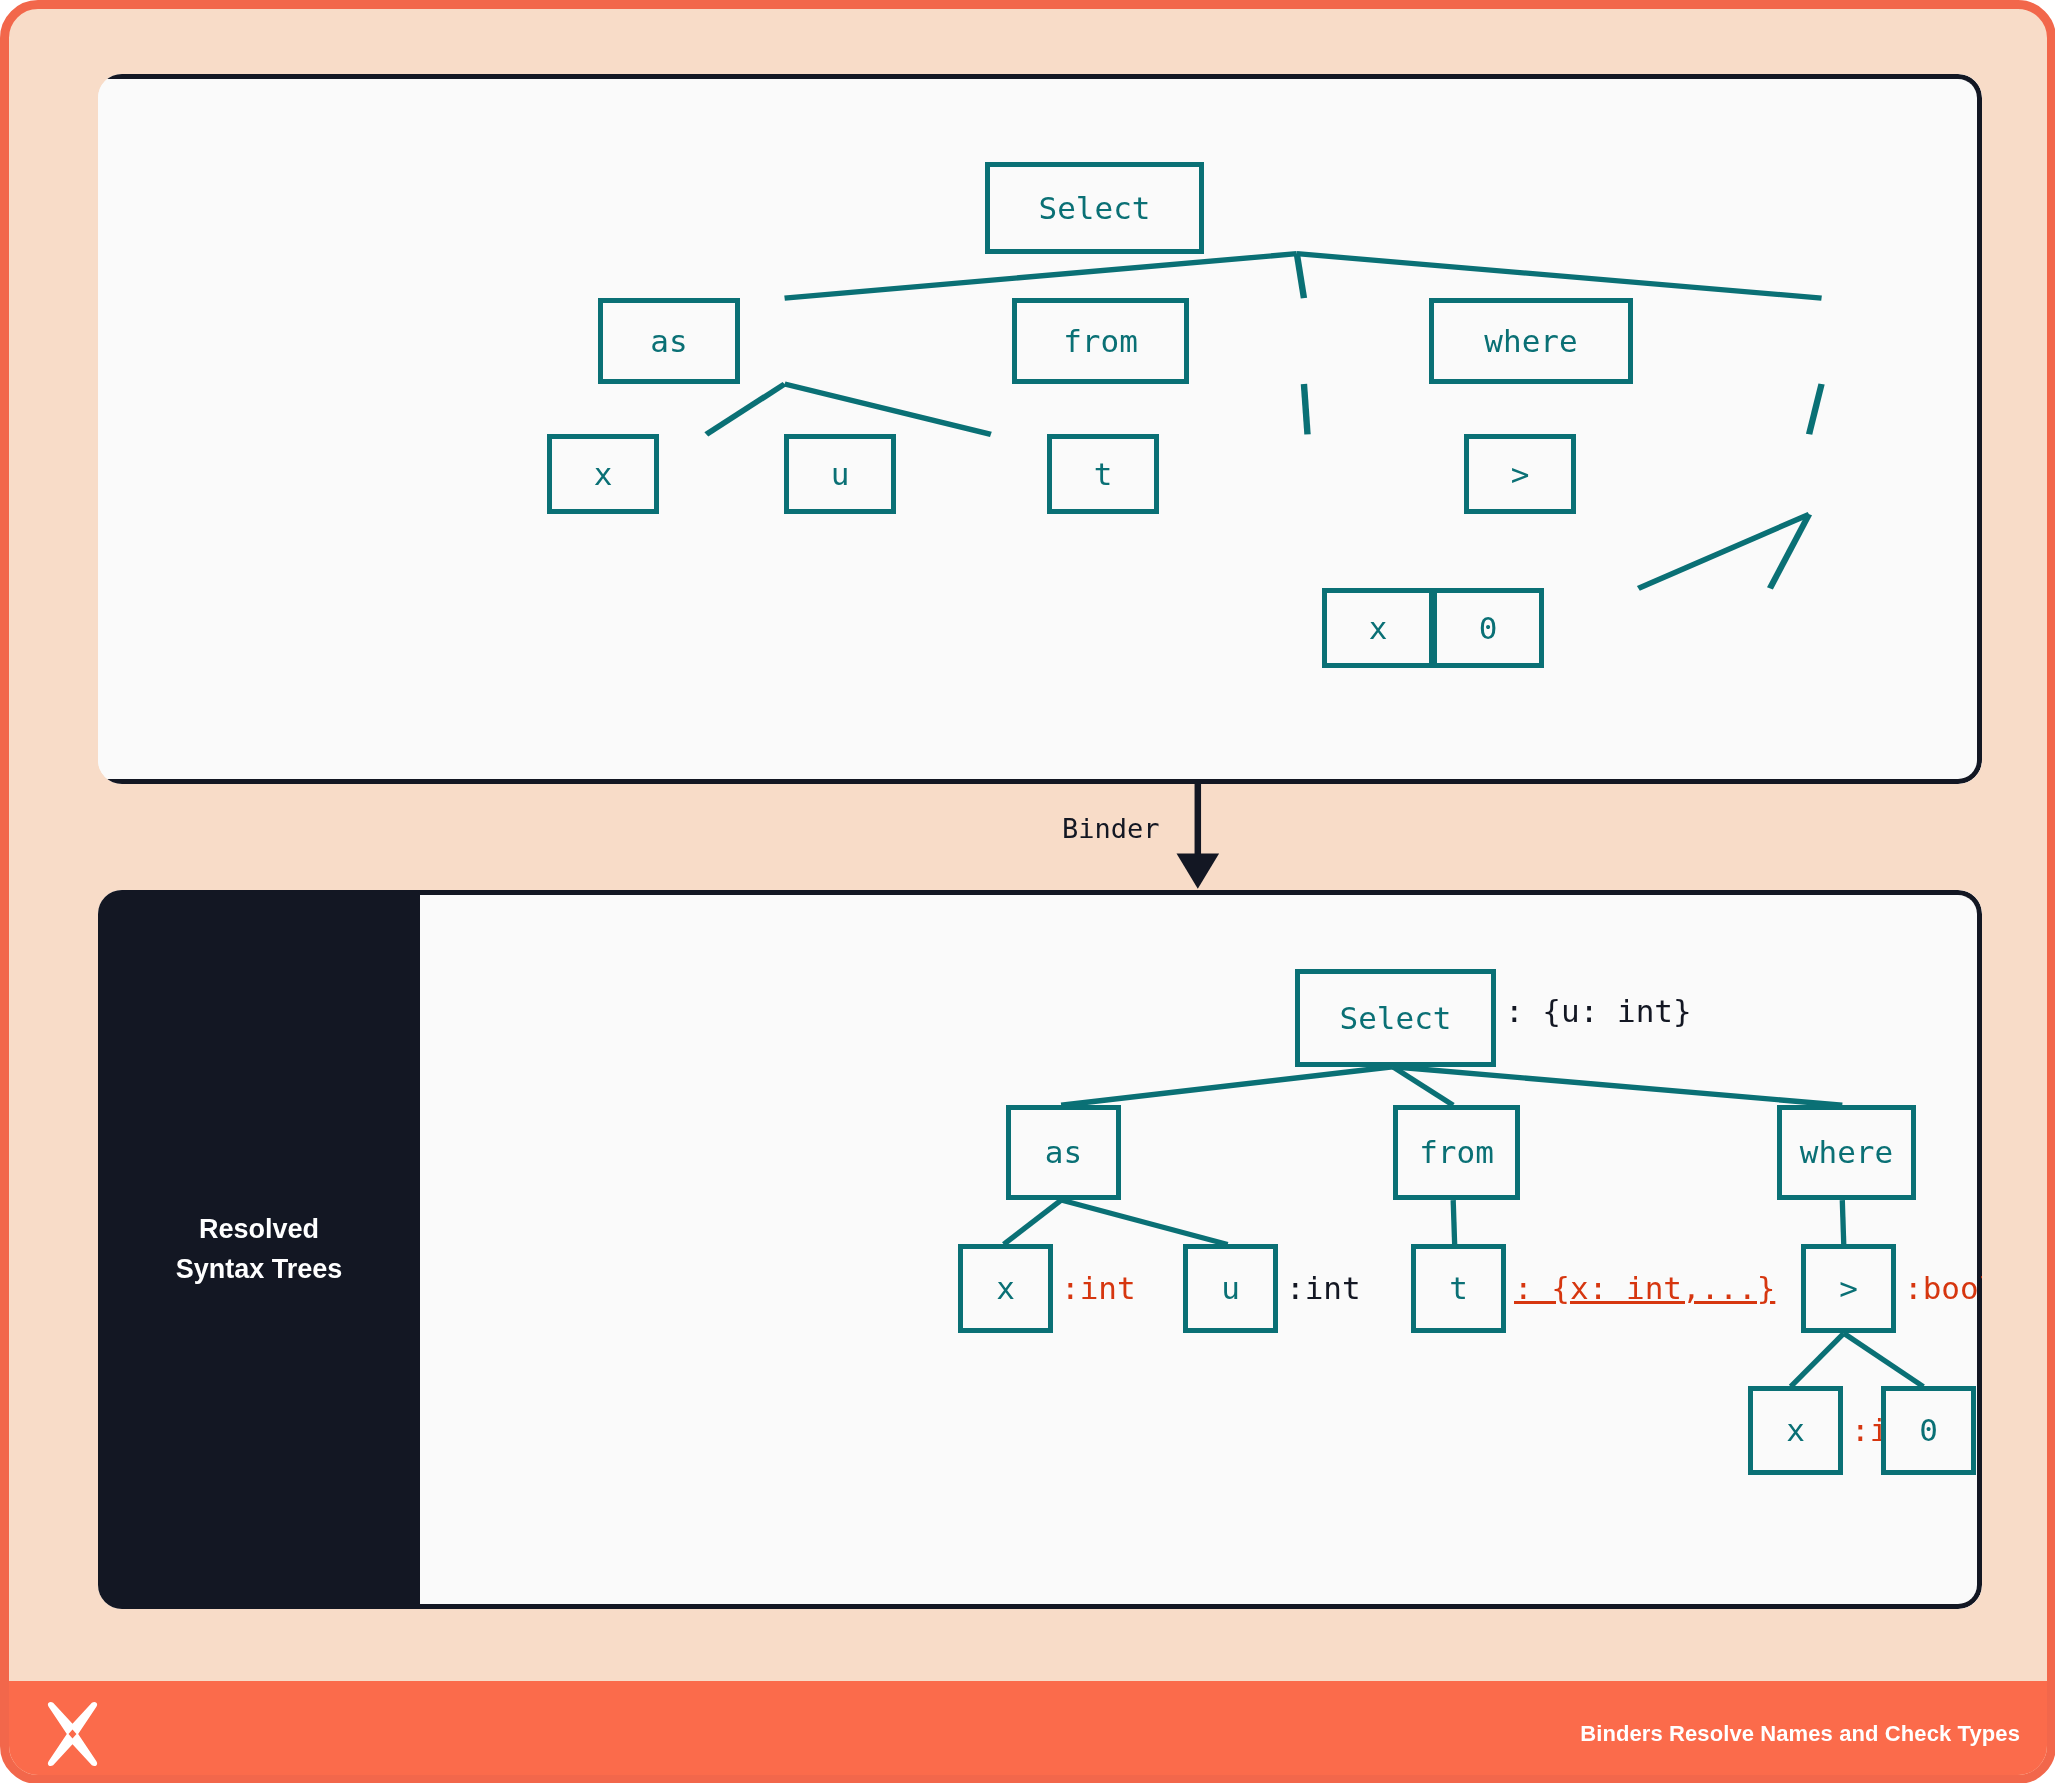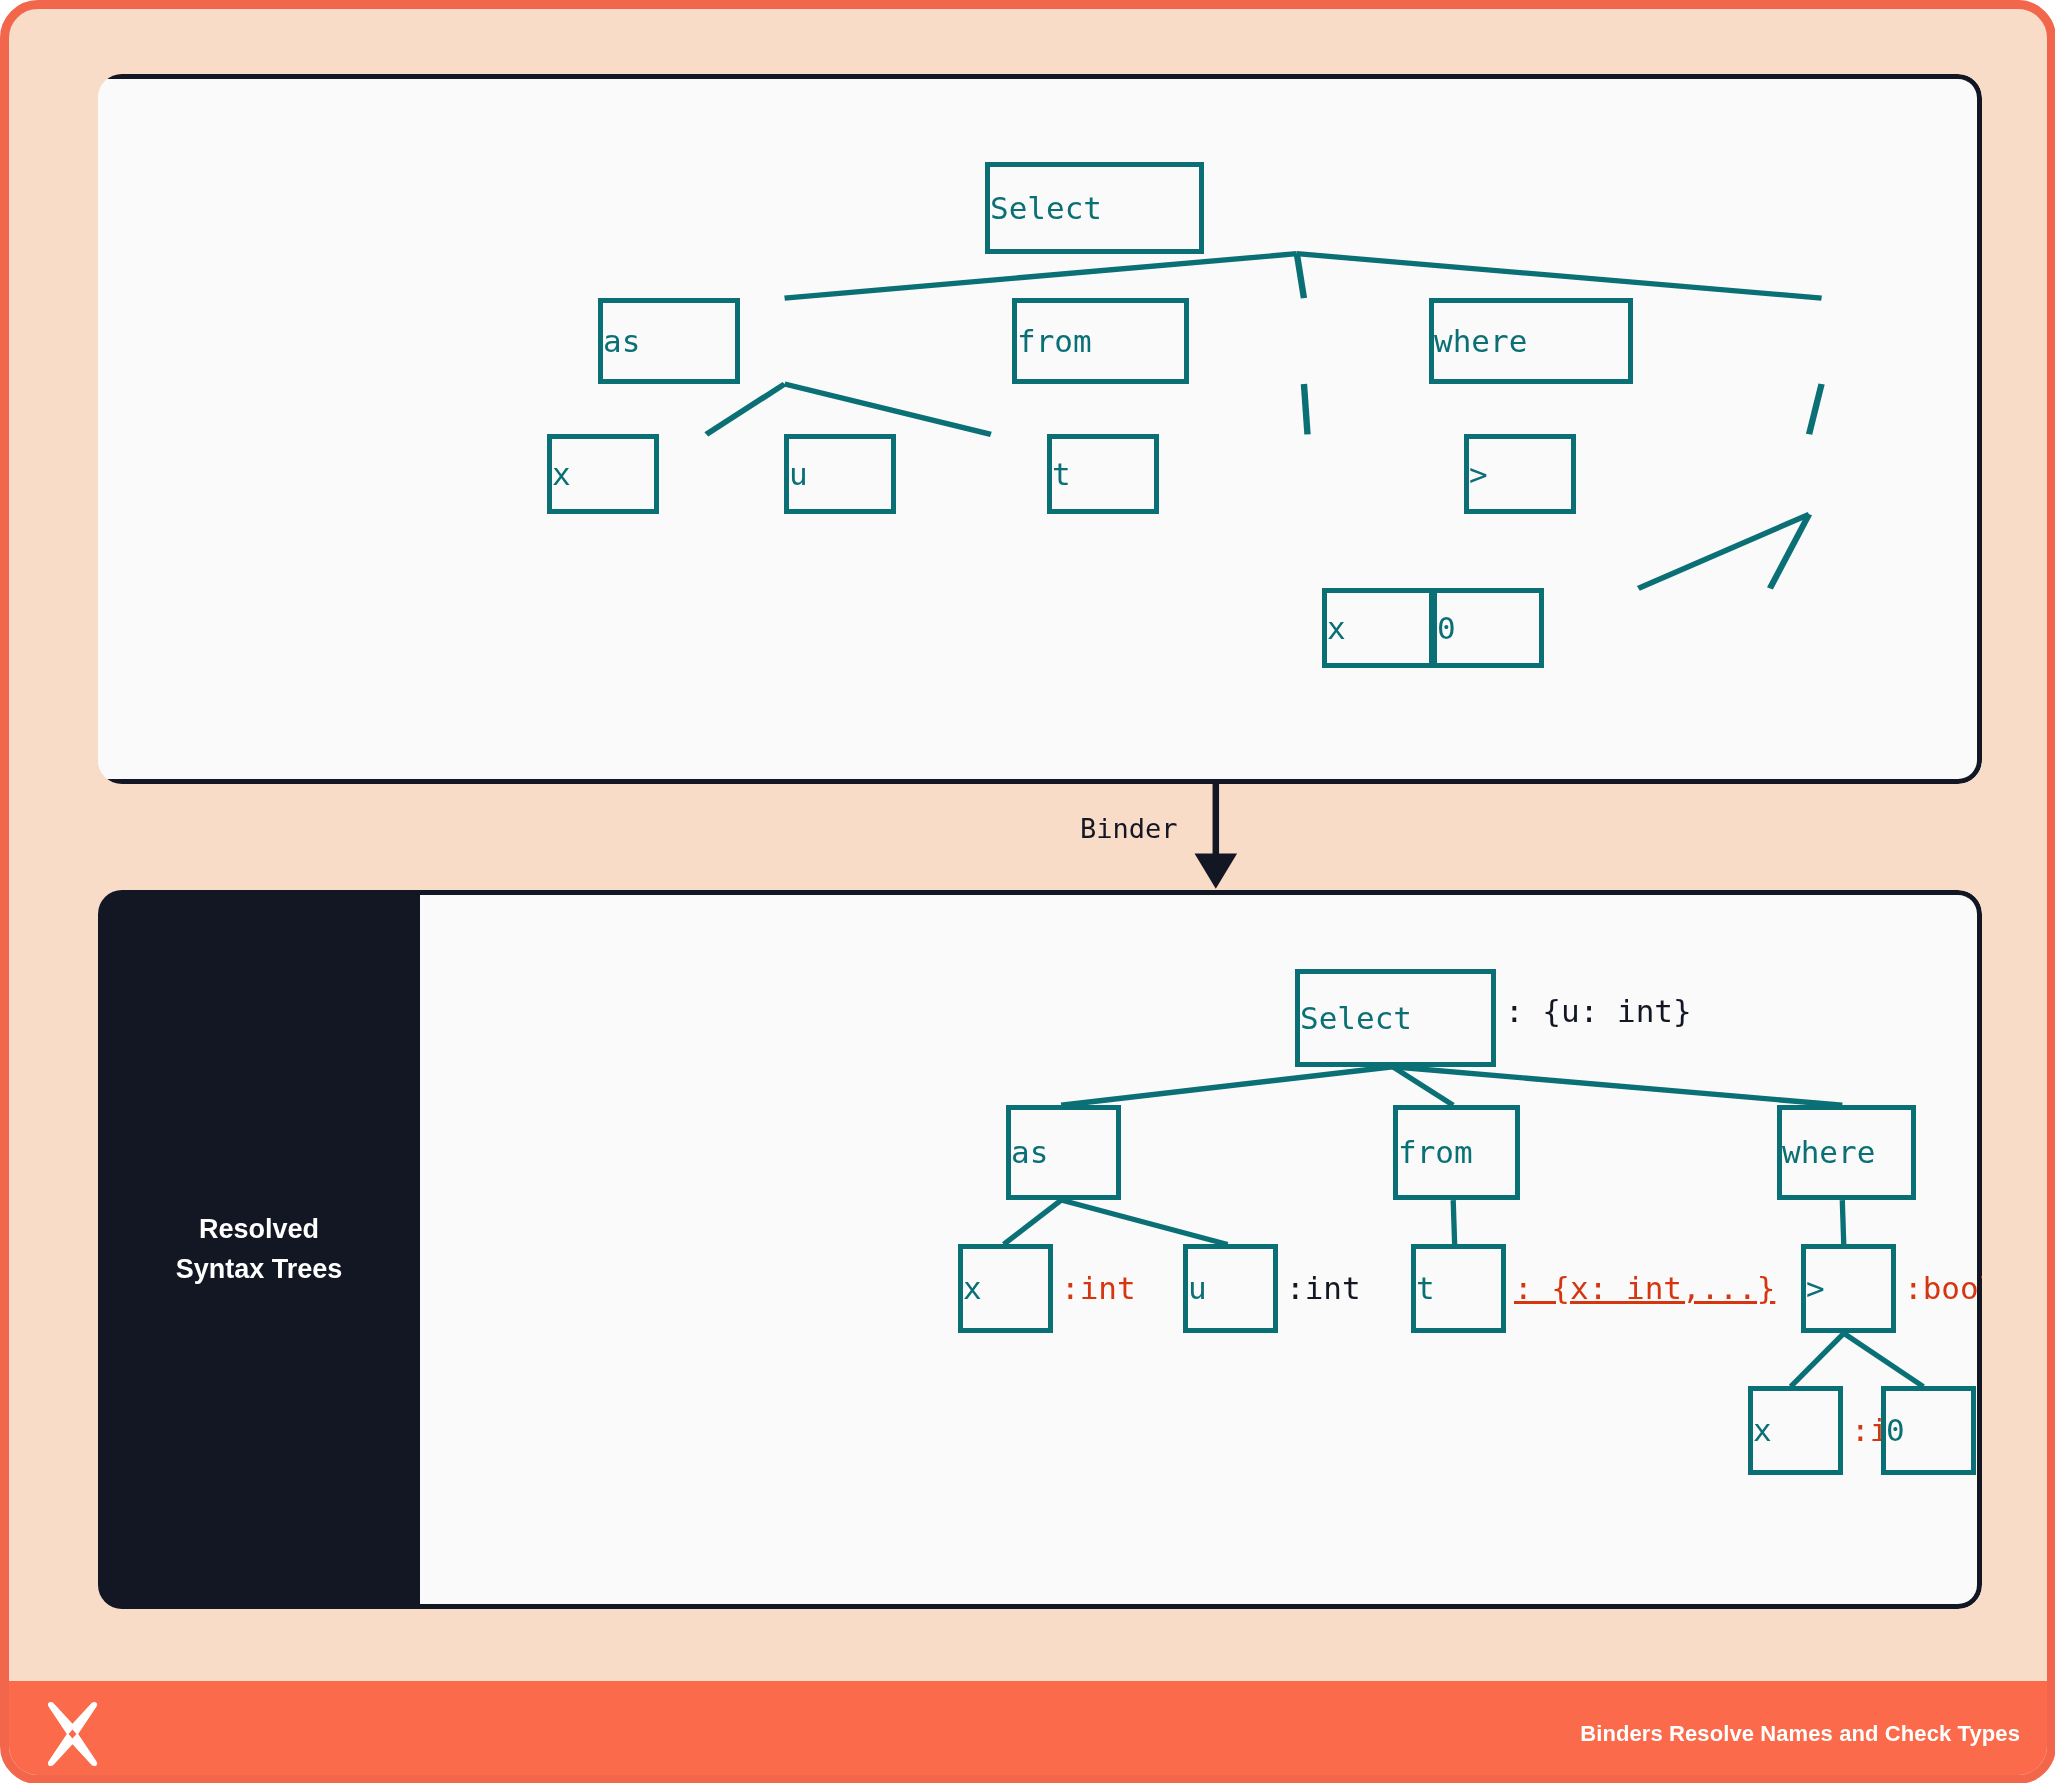--- a/index.html
+++ b/index.html
@@ -95,42 +95,42 @@
     height: 100%;
     pointer-events: none;
   }
   .node {
     position: absolute;
     box-sizing: border-box;
     border: 5.3px solid #0A7075;
     background: #FAFAFA;
     display: flex;
     align-items: center;
-    justify-content: flex-start;
+    justify-content: center;
     color: #0A7075;
     font-family: "DejaVu Sans Mono", "Liberation Mono", monospace;
     font-size: 31px;
     line-height: 1;
   }
   .annot {
     position: absolute;
     font-family: "DejaVu Sans Mono", "Liberation Mono", monospace;
     font-size: 31px;
     line-height: 1;
     white-space: nowrap;
     display: flex;
     align-items: center;
   }
   .annot.ok   { color: #131723; }
   .annot.chk  { color: #D6360F; }
 
   
   .binder-wrap {
     position: absolute;
-    left: 101px;
+    left: 83px;
     top: 775px;
     width: 1884px;
     height: 106px;
   }
   .binder-label {
     position: absolute;
     left: 970px;
     top: 31px;
     color: #131723;
     font-family: "DejaVu Sans Mono", "Liberation Mono", monospace;

